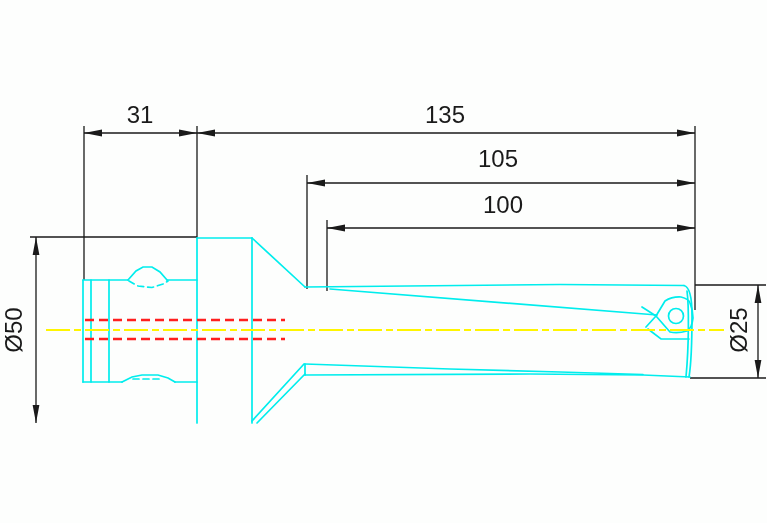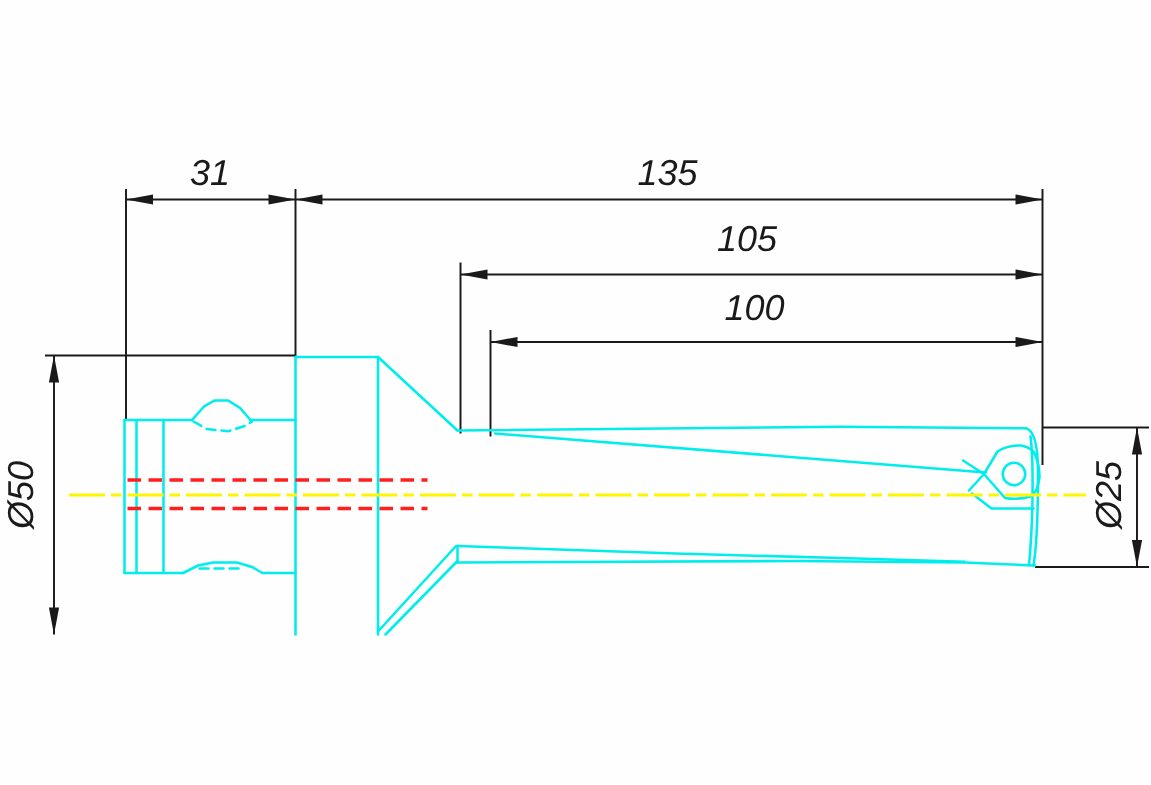--- a/index.html
+++ b/index.html
@@ -7,21 +7,20 @@
     padding: 0;
     background: #fdfefd;
     font-family: "Liberation Sans", sans-serif;
   }
   .canvas-wrap {
     position: relative;
     width: 767px;
     height: 523px;
     background: #fdfefd;
     overflow: hidden;
-    font-style: italic;
   }
   svg text {
     font-family: "Liberation Sans", sans-serif;
     font-size: 24px;
     fill: #1a1a1a;
   }
   .dimline { fill: none; stroke-width: 1.3px; }
   .arrow   { stroke: none; }
   .part    { fill: none; stroke-width: 1.7px; stroke-linecap: round; }
   .hidden-dash { stroke-dasharray: 6,4; }

